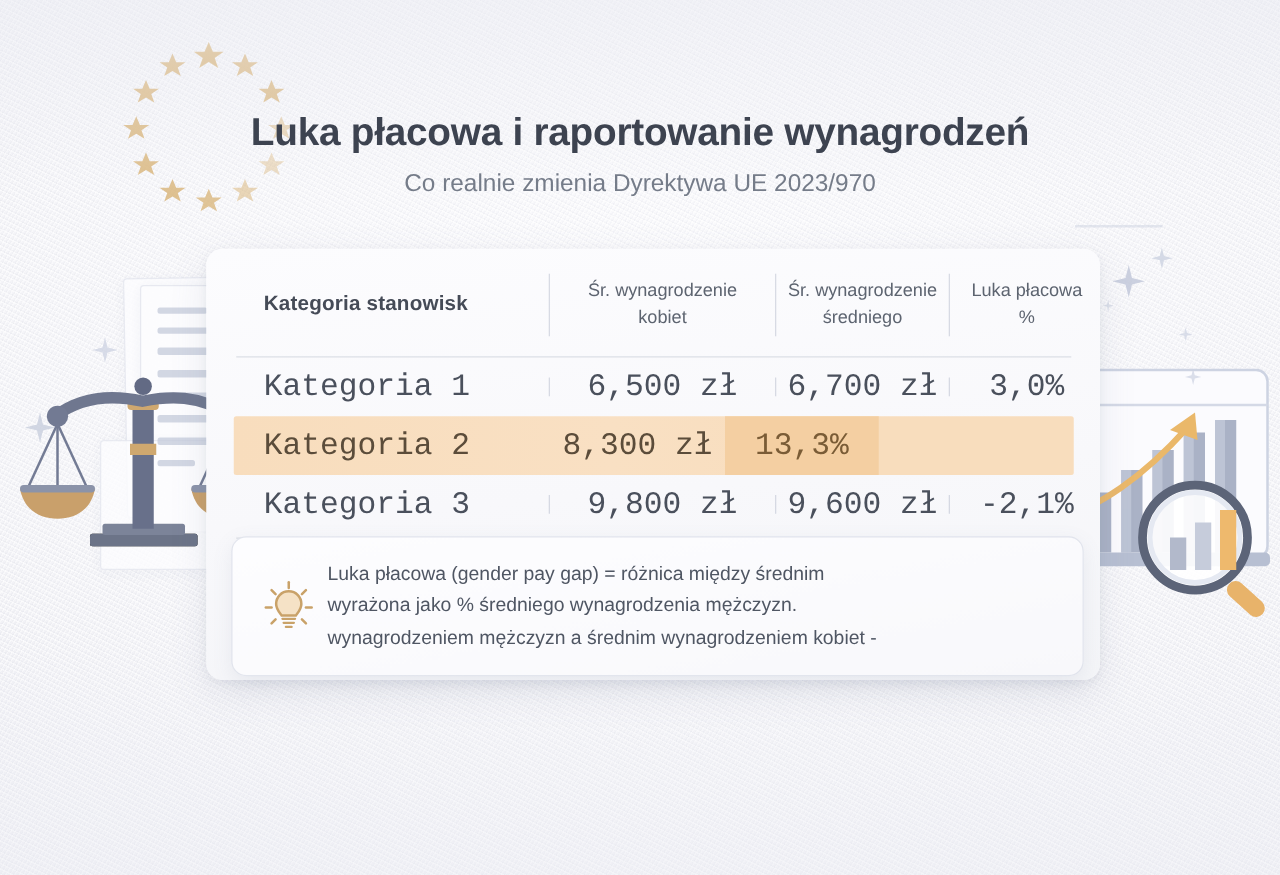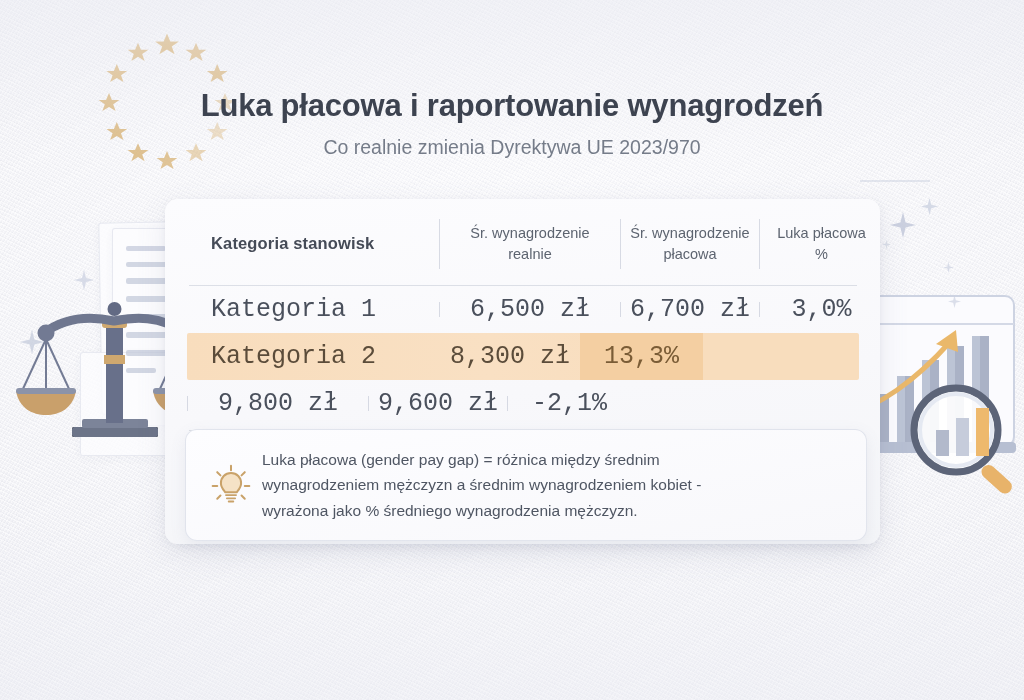--- a/index.html
+++ b/index.html
@@ -286,28 +286,28 @@
 
   <div class="card">
     <div class="table">
 
       <div class="trow thead">
         <div class="cell first c1">Kategoria stanowisk</div>
         <div class="vdiv"></div>
         <div class="cell c2">
           <div>
             <div>Śr. wynagrodzenie</div>
-            <div>realnie</div>
+            <div>kobiet</div>
           </div>
         </div>
         <div class="vdiv"></div>
         <div class="cell c3">
           <div>
             <div>Śr. wynagrodzenie</div>
-            <div>płacowa</div>
+            <div>średniego</div>
           </div>
         </div>
         <div class="vdiv"></div>
         <div class="cell c4">
           <div>
             <div>Luka płacowa</div>
             <div>%</div>
           </div>
         </div>
       </div>
@@ -329,20 +329,21 @@
         <div class="trow hl">
           <div class="cell first c1">Kategoria 2</div>
           <div class="vdiv"></div>
           <div class="vdiv"></div>
           <div class="cell c3">8,300 zł</div>
           <div class="vdiv"></div>
           <div class="cell c4 gapcell">13,3%</div>
         </div>
 
         <div class="trow">
+          <div class="cell first c1">Kategoria 3</div>
           <div class="vdiv"></div>
           <div class="cell c2">9,800 zł</div>
           <div class="vdiv"></div>
           <div class="cell c3">9,600 zł</div>
           <div class="vdiv"></div>
           <div class="cell c4 gapcell">-2,1%</div>
         </div>
 
       </div>
 
@@ -365,18 +366,18 @@
         <path d="M24 11 C17.5 11, 13 16, 13 22 C13 26.5, 16 29.5, 17.8 32 L30.2 32 C32 29.5, 35 26.5, 35 22 C35 16, 30.5 11, 24 11 Z" fill="#f5e2c6" stroke="#c9a269" stroke-width="2.2"></path>
         <g stroke="#c9a269" stroke-width="2" stroke-linecap="round">
           <line x1="18.5" y1="35" x2="29.5" y2="35"></line>
           <line x1="19.5" y1="38.5" x2="28.5" y2="38.5"></line>
           <line x1="21.5" y1="42" x2="26.5" y2="42"></line>
         </g>
       </svg>
     </div>
     <div class="ntext">
       <span>Luka płacowa (gender pay gap) = różnica między średnim</span>
+      <span>wyrażona jako % średniego wynagrodzenia mężczyzn.</span>
       <span>wynagrodzeniem mężczyzn a średnim wynagrodzeniem kobiet -</span>
-      <span>wyrażona jako % średniego wynagrodzenia mężczyzn.</span>
     </div>
   </div>
 
 </div>
 
 </body></html>

